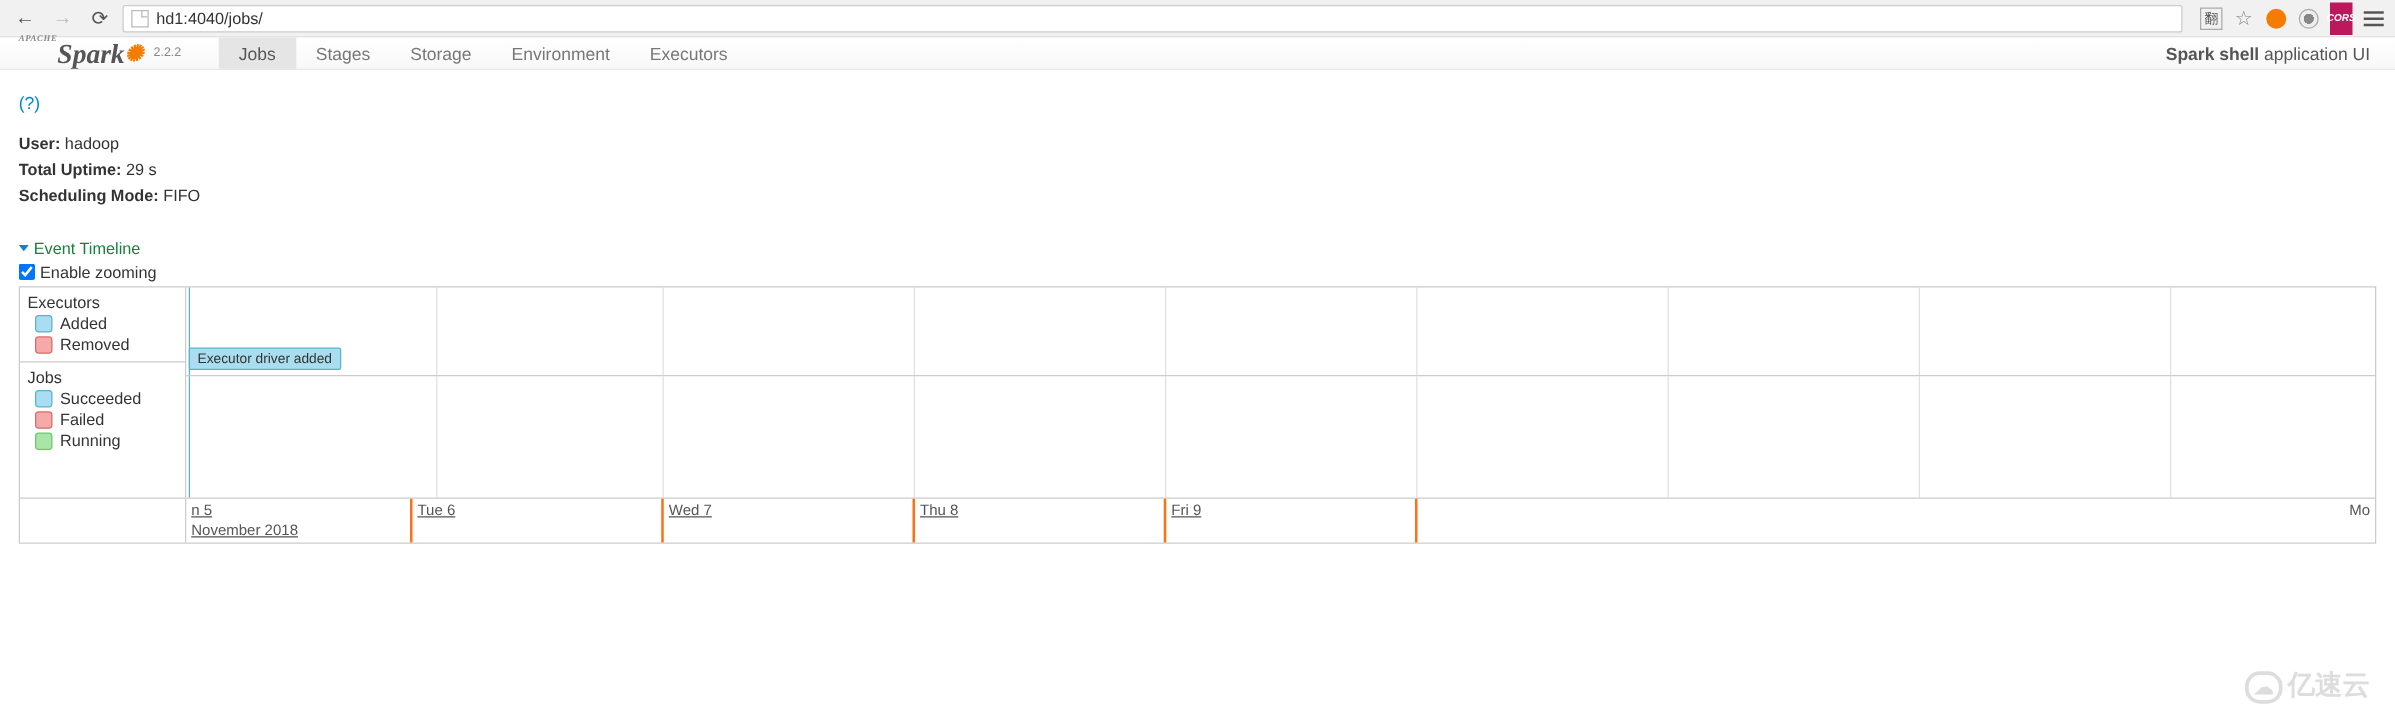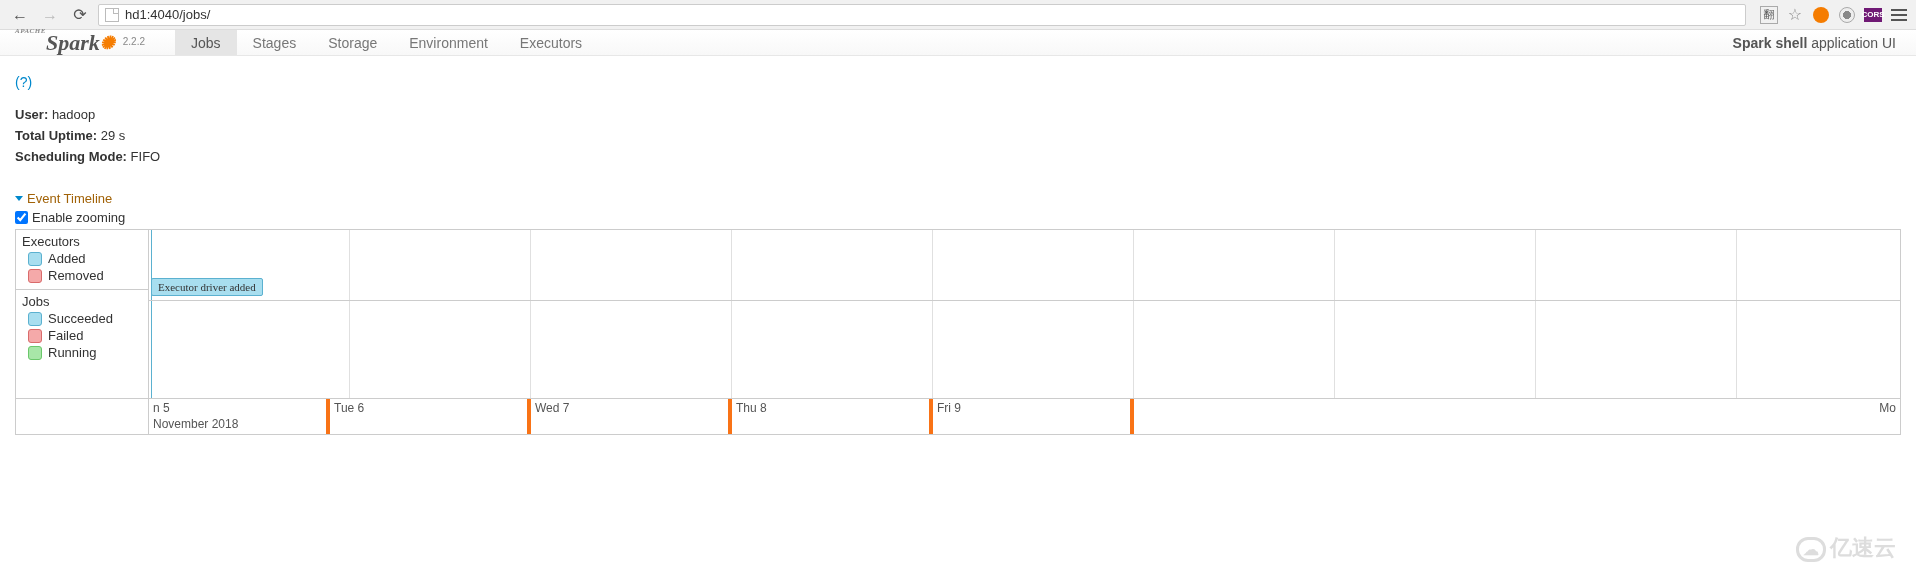--- a/index.html
+++ b/index.html
@@ -10,21 +10,21 @@
 .nav-btn { width: 24px; height: 24px; display: flex; align-items: center; justify-content: center; color: #555; cursor: pointer; font-size: 16px; }
 .nav-btn.disabled { color: #bbb; }
 .url-bar { flex: 1; height: 22px; background: #fff; border: 1px solid #ccc; border-radius: 2px; display: flex; align-items: center; padding: 0 6px; font-size: 13px; gap: 6px; }
 .page-icon { width: 14px; height: 14px; border: 1px solid #bbb; display: inline-block; position: relative; }
 .page-icon::after { content: ""; position: absolute; top: 0; right: 0; width: 4px; height: 4px; border-left: 1px solid #bbb; border-bottom: 1px solid #bbb; }
 .ext-icons { display: flex; align-items: center; gap: 8px; padding-left: 8px; }
 .ext-icon { width: 18px; height: 18px; display: flex; align-items: center; justify-content: center; }
 .ext-star { color: #888; font-size: 16px; }
 .ext-orange { width: 16px; height: 16px; border-radius: 50%; background: #f57c00; }
 .ext-grey { width: 16px; height: 16px; border-radius: 50%; background: radial-gradient(circle, #888 40%, #eee 42%); border: 1px solid #aaa; position: relative; }
-.ext-red { width: 18px; height: 14px; background: #701a75; color: #fff; font-size: 8px; font-weight: bold; display: flex; align-items: center; justify-content: center; }
+.ext-red { width: 18px; height: 26px; background: #be185d; color: #fff; font-size: 8px; font-weight: bold; display: flex; align-items: center; justify-content: center; font-style: italic; }
 .menu-icon { display: flex; flex-direction: column; gap: 3px; }
 .menu-icon span { width: 16px; height: 2px; background: #555; }
 
 
 .navbar { display: flex; align-items: center; height: 26px; background: linear-gradient(#fff,#f8f8f8); border-bottom: 1px solid #e7e7e7; padding-left: 15px; }
 .brand { display: flex; align-items: baseline; gap: 2px; margin-right: 30px; }
 .brand-logo { display: flex; align-items: center; font-family: Georgia, serif; font-style: italic; font-weight: bold; font-size: 22px; color: #555; }
 .brand-star { color: #f57c00; font-size: 18px; margin-right: 2px; }
 .brand-apache { font-size: 7px; color: #888; position: relative; top: -12px; letter-spacing: 0.5px; }
 .brand-version { font-size: 10px; color: #888; margin-left: 4px; }
@@ -33,21 +33,21 @@
 .nav-tab.active { background: #e5e5e5; color: #555; }
 .navbar-right { margin-left: auto; margin-right: 20px; color: #555; font-size: 14px; }
 .navbar-right b { font-weight: bold; }
 
 
 .content { padding: 10px 15px; }
 .page-title { font-size: 28px; font-weight: 500; margin-bottom: 12px; display: flex; align-items: baseline; gap: 6px; }
 .help-link { font-size: 14px; color: #08c; font-weight: normal; }
 .info-list { font-size: 13px; line-height: 1.6; margin-bottom: 24px; }
 .info-list strong { font-weight: bold; }
-.collapsible { color: #a16207; font-size: 13px; cursor: pointer; display: flex; align-items: center; gap: 4px; }
+.collapsible { color: #15803d; font-size: 13px; cursor: pointer; display: flex; align-items: center; gap: 4px; }
 .caret-down { width: 0; height: 0; border-left: 4px solid transparent; border-right: 4px solid transparent; border-top: 5px solid #08c; }
 .zoom-row { font-size: 13px; display: flex; align-items: center; gap: 4px; margin-top: 4px; }
 
 
 .timeline { border: 1px solid #ccc; margin-top: 4px; display: flex; flex-direction: column; }
 .tl-body { display: flex; }
 .tl-legend { width: 133px; border-right: 1px solid #ccc; }
 .legend-block { border-bottom: 1px solid #ccc; padding: 4px 6px; font-size: 13px; }
 .legend-block:last-child { border-bottom: none; }
 .legend-row { display: flex; align-items: center; gap: 6px; margin: 2px 0 2px 6px; }
@@ -55,26 +55,26 @@
 .sw-added { background: #a8deef; border-color: #5bb1d0; }
 .sw-removed { background: #f5a9a9; border-color: #d96b6b; }
 .sw-succeeded { background: #a8deef; border-color: #5bb1d0; }
 .sw-failed { background: #f5a9a9; border-color: #d96b6b; }
 .sw-running { background: #a8e6a8; border-color: #6bc76b; }
 .tl-canvas { flex: 1; position: relative; }
 .tl-rows { display: flex; flex-direction: column; }
 .tl-row { height: 71px; border-bottom: 1px solid #ccc; position: relative; }
 .tl-row.jobs { height: 97px; border-bottom: none; }
 .tl-grid { position: absolute; top: 0; bottom: 0; width: 201px; border-right: 1px solid #e0e0e0; }
-.event-box { position: absolute; top: 48px; left: 2px; background: #a8deef; border: 1px solid #5bb1d0; border-radius: 2px; padding: 2px 6px; font-size: 11px; color: #333; font-family: Liberation Serif, serif; }
+.event-box { position: absolute; top: 48px; left: 2px; background: #a8deef; border: 1px solid #5bb1d0; border-radius: 2px; padding: 2px 6px; font-size: 11px; color: #333; }
 .now-line { position: absolute; left: 2px; top: 0; bottom: 0; width: 1px; background: #5bb1d0; }
 .tl-axis { height: 36px; border-top: 1px solid #ccc; display: flex; position: relative; }
 .tl-axis-left { width: 133px; border-right: 1px solid #ccc; }
 .tl-axis-cells { flex: 1; display: flex; position: relative; }
-.tl-axis-cell { width: 201px; border-right: 4px solid #f97316; padding: 2px 0 0 4px; font-size: 12px; color: #555; }
+.tl-axis-cell { width: 201px; border-right: 2px solid #f97316; padding: 2px 0 0 4px; font-size: 12px; color: #555; text-decoration: underline; }
 .tl-axis-cell.first { width: 181px; position: relative; }
 .tl-month { font-size: 12px; color: #555; padding-top: 2px; }
 .tl-axis-last { position: absolute; right: 4px; top: 2px; font-size: 12px; color: #555; }
 
 
 .watermark { position: fixed; right: 20px; bottom: 10px; color: #ddd; font-size: 22px; font-weight: bold; font-family: Arial; pointer-events: none; }
 .watermark .c { display: inline-block; border: 3px solid #ddd; border-radius: 12px; padding: 0 4px; font-size: 16px; margin-right: 4px; }
 </style>
 </head>
 <body>

